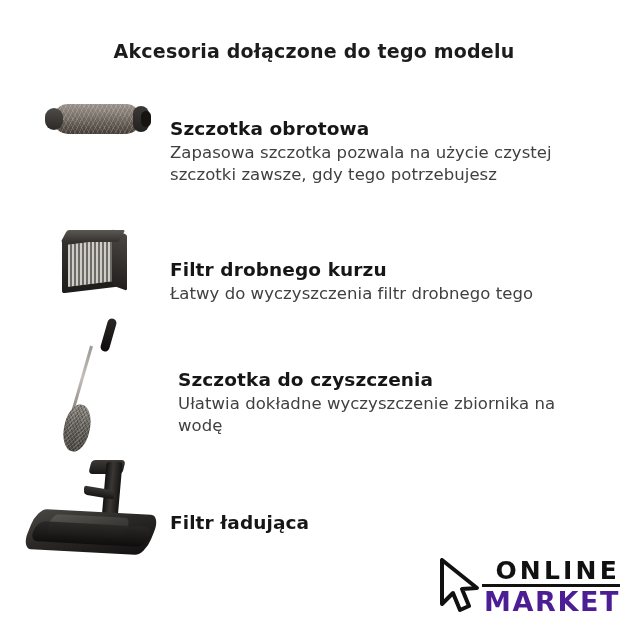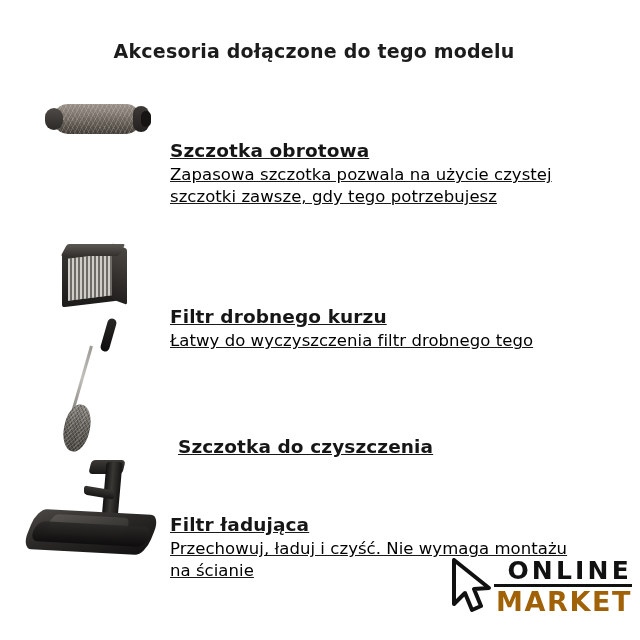--- a/index.html
+++ b/index.html
@@ -29,22 +29,21 @@
     font-size: 19px;
     font-weight: 600;
     letter-spacing: 0.2px;
     color: #1c1c1c;
   }
   .row {
     position: absolute;
     left: 0;
     width: 616px;
     display: flex;
-    align-items: flex-end;
-    text-decoration: underline;
+    align-items: center;
   }
   .art {
     position: relative;
     width: 170px;
     flex: 0 0 170px;
     height: 120px;
   }
   .txt {
     flex: 1 1 auto;
     padding-right: 40px;
@@ -52,21 +51,21 @@
   .hd {
     font-size: 18.5px;
     font-weight: 700;
     color: #161616;
     margin: 0 0 3px 0;
     letter-spacing: 0.1px;
   }
   .bd {
     font-size: 16.5px;
     line-height: 1.32;
-    color: #000000;
+    color: #404040;
     margin: 0;
     letter-spacing: 0.05px;
   }
 
   
   #row1 { top: 88px; }
   #row1 .txt { padding-top: 8px; }
   .roller {
     position: absolute;
     left: 45px;
@@ -108,21 +107,21 @@
     position: absolute;
     right: -2px;
     top: 7px;
     width: 10px;
     height: 16px;
     border-radius: 5px;
     background: #151413;
   }
 
   
-  #row2 { top: 232px; }
+  #row2 { top: 218px; }
   #row2 .txt { padding-top: 8px; }
   .filter {
     position: absolute;
     left: 62px;
     top: 12px;
     width: 72px;
     height: 66px;
   }
   .filter-frame {
     position: absolute;
@@ -253,21 +252,21 @@
     width: 80px; height: 20px;
     background: linear-gradient(160deg, #6b6864 0%, #3a3835 100%);
     border-radius: 6px / 9px;
     transform: skewX(-22deg) skewY(3deg);
     opacity: 0.55;
   }
 
   
   .logo {
     position: absolute;
-    right: 8px;
+    right: 20px;
     bottom: 16px;
     width: 182px;
     height: 70px;
   }
   .logo-online {
     position: absolute;
     right: 0;
     top: 2px;
     font-size: 25px;
     font-weight: 800;
@@ -275,21 +274,21 @@
     color: #111;
     font-family: "DejaVu Sans", sans-serif;
   }
   .logo-market {
     position: absolute;
     right: 0;
     top: 32px;
     font-size: 27px;
     font-weight: 800;
     letter-spacing: 1.6px;
-    color: #a16207;
+    color: #4c1d95;
     font-family: "DejaVu Sans", sans-serif;
   }
   .logo-rule {
     position: absolute;
     right: 0;
     top: 30px;
     width: 138px;
     height: 3px;
     background: #111;
   }
@@ -341,37 +340,37 @@
   <div class="row" id="row3">
     <div class="art">
       <div class="cbrush">
         <div class="cbrush-handle"></div>
         <div class="cbrush-wire"></div>
         <div class="cbrush-head"></div>
       </div>
     </div>
     <div class="txt">
       <p class="hd">Szczotka do czyszczenia</p>
+      <p class="bd">Ułatwia dokładne wyczyszczenie zbiornika na wodę</p>
     </div>
   </div>
 
   <div class="row" id="row4">
     <div class="art">
       <div class="station">
         <div class="st-hook"></div>
         <div class="st-post"></div>
         <div class="st-arm"></div>
         <div class="st-base"></div>
         <div class="st-plate"></div>
         <div class="st-base2"></div>
       </div>
     </div>
     <div class="txt">
       <p class="hd">Filtr ładująca</p>
-      <p class="bd">Przechowuj, ładuj i czyść. Nie wymaga montażu na ścianie</p>
     </div>
   </div>
 
   <div class="logo">
     <div class="logo-cursor">
       <svg width="46" height="62" viewBox="0 0 46 62" xmlns="http://www.w3.org/2000/svg">
         <path d="M4 2 L4 46 L15 35 L22 52 L31 48 L24 31 L39 30 Z" fill="none" stroke="#111111" stroke-width="4" stroke-linejoin="round"></path>
       </svg>
     </div>
     <div class="logo-online">ONLINE</div>

